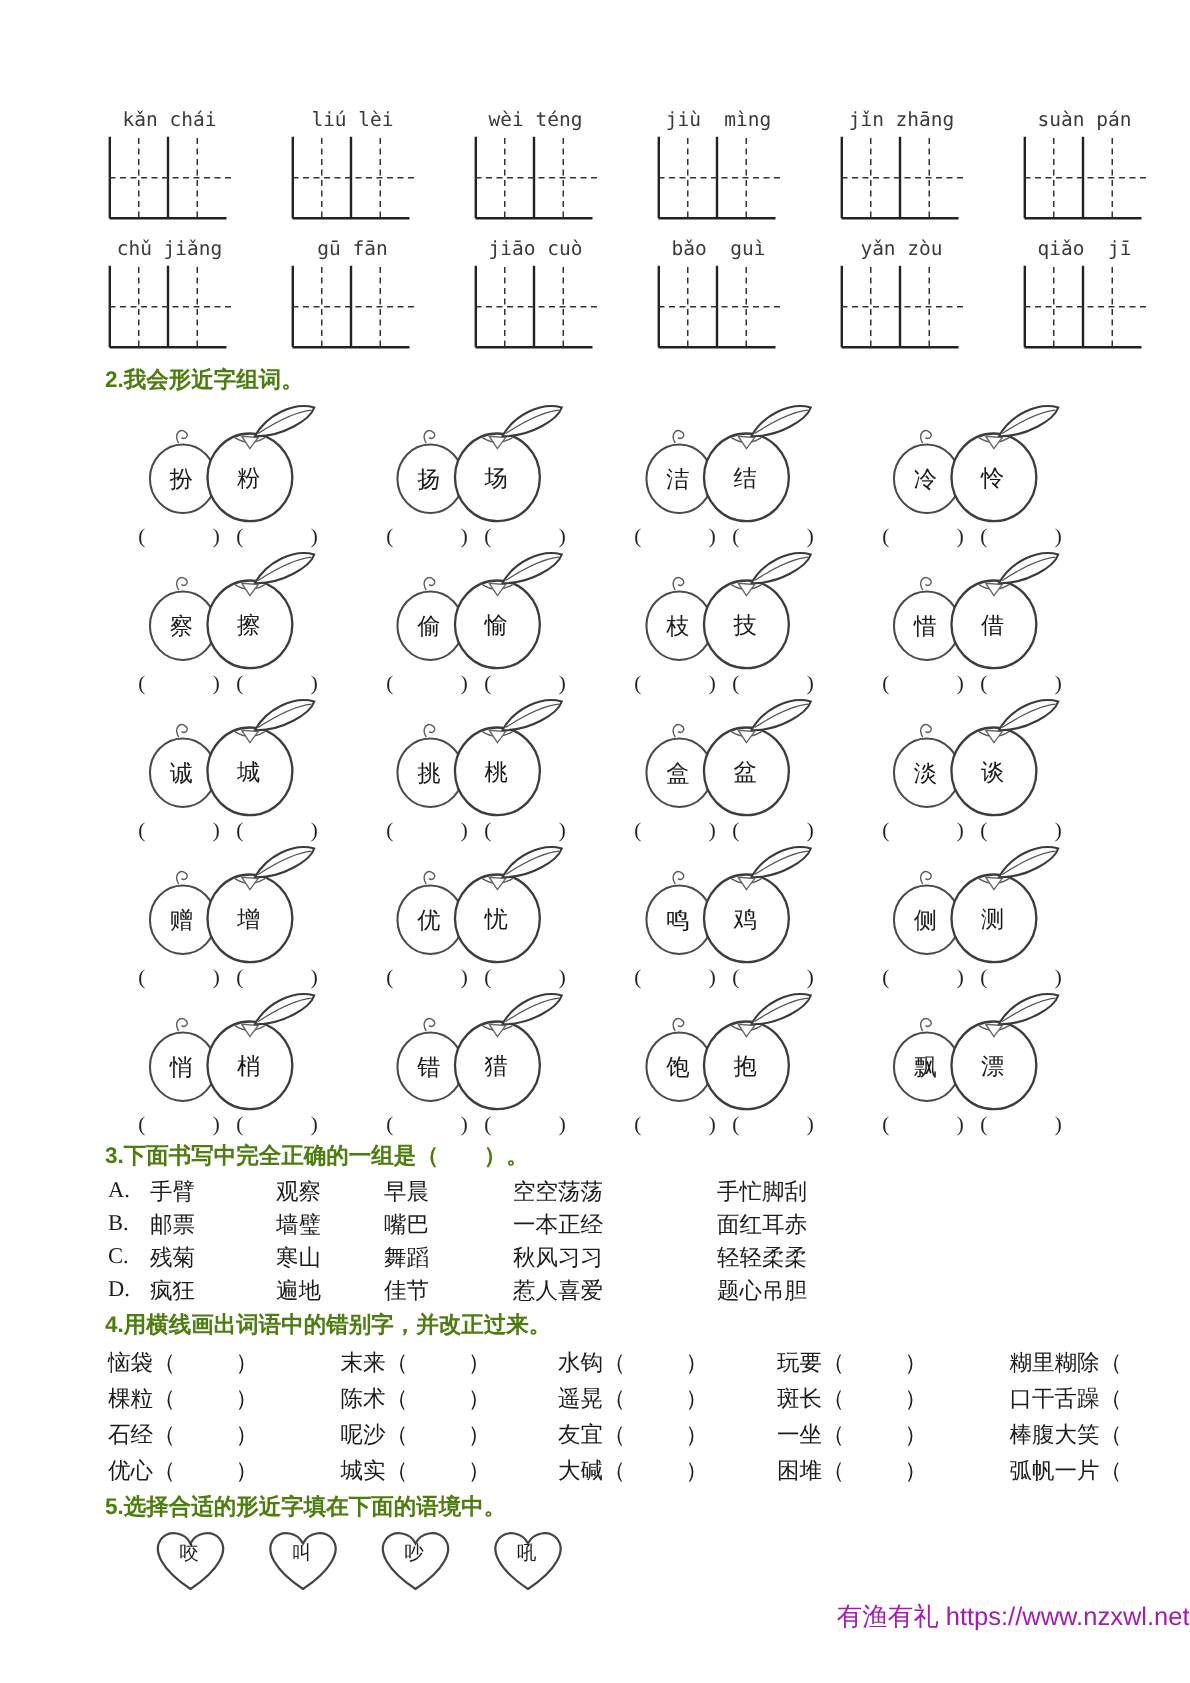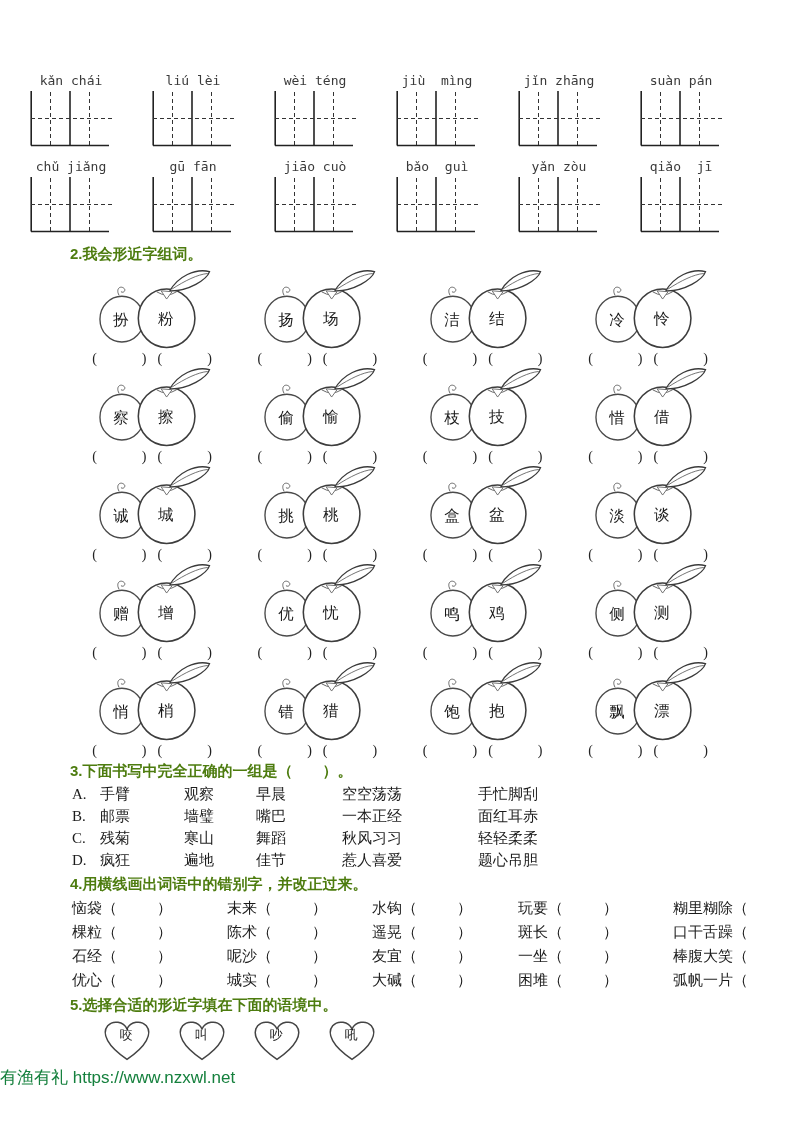--- a/index.html
+++ b/index.html
@@ -2,21 +2,21 @@
 <html><head>
 <meta charset="utf-8">
 <style>
   html,body{margin:0;padding:0;background:#ffffff;}
   .page{
     position:relative;width:793px;height:1122px;overflow:hidden;background:#fff;
     font-family:"Liberation Serif","DejaVu Serif",serif;color:#1c1c1c;
     box-sizing:border-box;padding-top:72px;
   }
   
-  .pinyin-row{display:flex;justify-content:flex-end;width:650px;margin-left:72px;margin-bottom:11px;gap:40px;}
+  .pinyin-row{display:flex;justify-content:flex-start;width:650px;margin-left:72px;margin-bottom:11px;gap:40px;}
   .pinyin-cell{width:100px;display:flex;flex-direction:column;align-items:center;}
   .pinyin-label{
     font-family:"DejaVu Sans Mono","Liberation Mono",monospace;
     font-size:13px;color:#3a3a3a;height:17px;line-height:17px;white-space:pre;margin-bottom:2px;
   }
   svg.tian-grid .solid{stroke:#222;stroke-width:1.6;}
   svg.tian-grid .dash{stroke:#333;stroke-width:1;stroke-dasharray:4 3;}
   
   .heading{
     font-family:"Liberation Sans","DejaVu Sans",sans-serif;font-weight:bold;
@@ -46,22 +46,22 @@
   }
   .s4-cell{white-space:nowrap;}
   .blank-gap{display:inline-block;width:40px;}
   .blank-gap.wide{display:inline-block;width:126px;}
   
   .hearts-row{display:flex;gap:17px;margin-left:98px;margin-top:2px;height:46px;}
   .heart-outline{fill:#fff;stroke:#444;stroke-width:1.6;}
   svg text.heart-char{font-family:"Liberation Serif","DejaVu Serif",serif;font-size:14px;fill:#1a1a1a;}
   
   .footer{
-    position:absolute;left:0;right:0;top:1066px;text-align:left;
-    font-family:"Liberation Sans","DejaVu Sans",sans-serif;font-size:17px;color:#15803d;
+    position:absolute;left:0;right:0;top:1066px;text-align:right;
+    font-family:"Liberation Sans","DejaVu Sans",sans-serif;font-size:17px;color:#a21caf;
   }
 </style>
 </head>
 <body>
 
 <div class="page">
 
   <div id="pinyin-section">
       <div class="pinyin-row">
         <div class="pinyin-cell">

